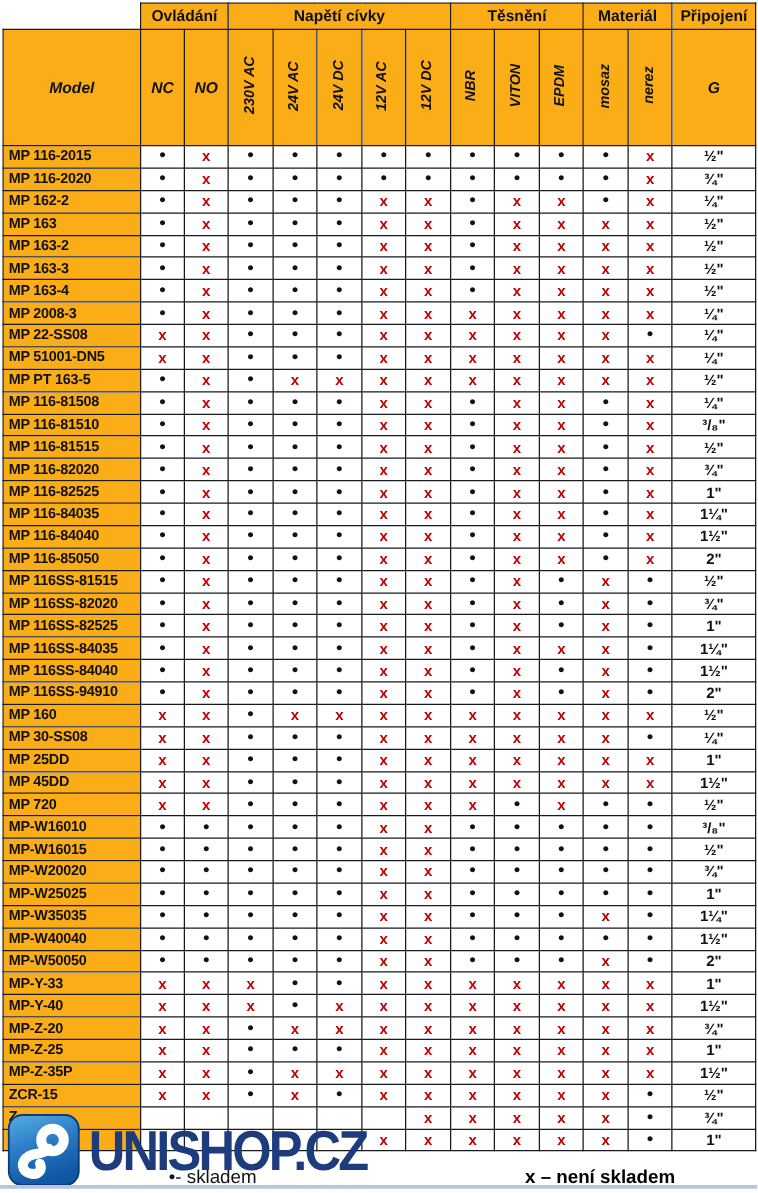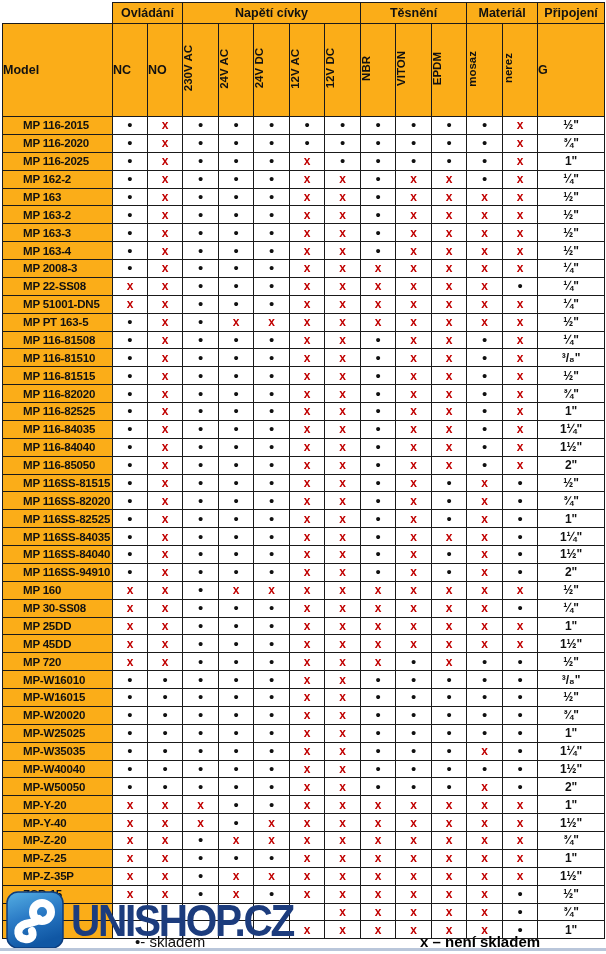--- a/index.html
+++ b/index.html
@@ -9,29 +9,29 @@
   }
   .page{position:absolute;inset:0;}
   table.stock{
     position:absolute;left:2px;top:2px;width:602px;
     border-collapse:collapse;table-layout:fixed;
   }
   th,td{border:1.5px solid #1a1a1a;padding:0;overflow:hidden;}
   th.blank{border:none;background:#fff;}
   thead th{background:#FBAD18;font-weight:bold;color:#111;}
   tr.groups th{height:20px;font-size:12.5px;line-height:1;}
-  tr.cols th{height:92px;font-size:12.5px;vertical-align:middle;text-align:left;}
+  tr.cols th{height:92px;font-size:12.5px;vertical-align:middle;text-align:center;font-style:italic;}
   tr.cols th .vert{
     writing-mode:vertical-rl;transform:rotate(180deg);
     font-size:11.5px;font-weight:bold;letter-spacing:0px;display:inline-block;line-height:1;
   }
   tbody tr{height:17.89px;}
   td.model{
     background:#FBAD18;font-weight:bold;font-size:11.5px;
-    padding-left:20px;letter-spacing:-0.2px;white-space:nowrap;vertical-align:middle;
+    padding-left:4px;letter-spacing:-0.2px;white-space:nowrap;vertical-align:middle;
   }
   td.mark{text-align:center;vertical-align:middle;background:#fff;}
   td.mark.dot{font-size:15px;line-height:0;color:#111;}
   td.mark.nx{font-size:12px;font-weight:bold;color:#C00000;line-height:0;}
   td.gval{
     text-align:center;vertical-align:middle;background:#fff;
     font-weight:bold;font-size:12px;white-space:nowrap;
   }
   .legend{position:absolute;top:933px;left:0;width:606px;height:18px;font-size:15px;}
   .legend .in{position:absolute;left:135px;top:0;color:#111;}
@@ -124,597 +124,581 @@
           <td class="mark dot">•</td>
           <td class="mark dot">•</td>
           <td class="mark dot">•</td>
           <td class="mark dot">•</td>
           <td class="mark dot">•</td>
           <td class="mark dot">•</td>
           <td class="mark nx">x</td>
           <td class="gval">¾"</td>
         </tr>
         <tr>
-          <td class="model">MP 116-2025</td>
-          <td class="mark dot">•</td>
-          <td class="mark nx">x</td>
-          <td class="mark dot">•</td>
-          <td class="mark dot">•</td>
-          <td class="mark dot">•</td>
-          <td class="mark nx">x</td>
-          <td class="mark dot">•</td>
-          <td class="mark dot">•</td>
-          <td class="mark dot">•</td>
-          <td class="mark dot">•</td>
+          <td class="model">MP 162-2</td>
+          <td class="mark dot">•</td>
+          <td class="mark nx">x</td>
+          <td class="mark dot">•</td>
+          <td class="mark dot">•</td>
+          <td class="mark dot">•</td>
+          <td class="mark nx">x</td>
+          <td class="mark nx">x</td>
+          <td class="mark dot">•</td>
+          <td class="mark nx">x</td>
+          <td class="mark nx">x</td>
+          <td class="mark dot">•</td>
+          <td class="mark nx">x</td>
+          <td class="gval">¼"</td>
+        </tr>
+        <tr>
+          <td class="model">MP 163</td>
+          <td class="mark dot">•</td>
+          <td class="mark nx">x</td>
+          <td class="mark dot">•</td>
+          <td class="mark dot">•</td>
+          <td class="mark dot">•</td>
+          <td class="mark nx">x</td>
+          <td class="mark nx">x</td>
+          <td class="mark dot">•</td>
+          <td class="mark nx">x</td>
+          <td class="mark nx">x</td>
+          <td class="mark nx">x</td>
+          <td class="mark nx">x</td>
+          <td class="gval">½"</td>
+        </tr>
+        <tr>
+          <td class="model">MP 163-2</td>
+          <td class="mark dot">•</td>
+          <td class="mark nx">x</td>
+          <td class="mark dot">•</td>
+          <td class="mark dot">•</td>
+          <td class="mark dot">•</td>
+          <td class="mark nx">x</td>
+          <td class="mark nx">x</td>
+          <td class="mark dot">•</td>
+          <td class="mark nx">x</td>
+          <td class="mark nx">x</td>
+          <td class="mark nx">x</td>
+          <td class="mark nx">x</td>
+          <td class="gval">½"</td>
+        </tr>
+        <tr>
+          <td class="model">MP 163-3</td>
+          <td class="mark dot">•</td>
+          <td class="mark nx">x</td>
+          <td class="mark dot">•</td>
+          <td class="mark dot">•</td>
+          <td class="mark dot">•</td>
+          <td class="mark nx">x</td>
+          <td class="mark nx">x</td>
+          <td class="mark dot">•</td>
+          <td class="mark nx">x</td>
+          <td class="mark nx">x</td>
+          <td class="mark nx">x</td>
+          <td class="mark nx">x</td>
+          <td class="gval">½"</td>
+        </tr>
+        <tr>
+          <td class="model">MP 163-4</td>
+          <td class="mark dot">•</td>
+          <td class="mark nx">x</td>
+          <td class="mark dot">•</td>
+          <td class="mark dot">•</td>
+          <td class="mark dot">•</td>
+          <td class="mark nx">x</td>
+          <td class="mark nx">x</td>
+          <td class="mark dot">•</td>
+          <td class="mark nx">x</td>
+          <td class="mark nx">x</td>
+          <td class="mark nx">x</td>
+          <td class="mark nx">x</td>
+          <td class="gval">½"</td>
+        </tr>
+        <tr>
+          <td class="model">MP 2008-3</td>
+          <td class="mark dot">•</td>
+          <td class="mark nx">x</td>
+          <td class="mark dot">•</td>
+          <td class="mark dot">•</td>
+          <td class="mark dot">•</td>
+          <td class="mark nx">x</td>
+          <td class="mark nx">x</td>
+          <td class="mark nx">x</td>
+          <td class="mark nx">x</td>
+          <td class="mark nx">x</td>
+          <td class="mark nx">x</td>
+          <td class="mark nx">x</td>
+          <td class="gval">¼"</td>
+        </tr>
+        <tr>
+          <td class="model">MP 22-SS08</td>
+          <td class="mark nx">x</td>
+          <td class="mark nx">x</td>
+          <td class="mark dot">•</td>
+          <td class="mark dot">•</td>
+          <td class="mark dot">•</td>
+          <td class="mark nx">x</td>
+          <td class="mark nx">x</td>
+          <td class="mark nx">x</td>
+          <td class="mark nx">x</td>
+          <td class="mark nx">x</td>
+          <td class="mark nx">x</td>
+          <td class="mark dot">•</td>
+          <td class="gval">¼"</td>
+        </tr>
+        <tr>
+          <td class="model">MP 51001-DN5</td>
+          <td class="mark nx">x</td>
+          <td class="mark nx">x</td>
+          <td class="mark dot">•</td>
+          <td class="mark dot">•</td>
+          <td class="mark dot">•</td>
+          <td class="mark nx">x</td>
+          <td class="mark nx">x</td>
+          <td class="mark nx">x</td>
+          <td class="mark nx">x</td>
+          <td class="mark nx">x</td>
+          <td class="mark nx">x</td>
+          <td class="mark nx">x</td>
+          <td class="gval">¼"</td>
+        </tr>
+        <tr>
+          <td class="model">MP PT 163-5</td>
+          <td class="mark dot">•</td>
+          <td class="mark nx">x</td>
+          <td class="mark dot">•</td>
+          <td class="mark nx">x</td>
+          <td class="mark nx">x</td>
+          <td class="mark nx">x</td>
+          <td class="mark nx">x</td>
+          <td class="mark nx">x</td>
+          <td class="mark nx">x</td>
+          <td class="mark nx">x</td>
+          <td class="mark nx">x</td>
+          <td class="mark nx">x</td>
+          <td class="gval">½"</td>
+        </tr>
+        <tr>
+          <td class="model">MP 116-81508</td>
+          <td class="mark dot">•</td>
+          <td class="mark nx">x</td>
+          <td class="mark dot">•</td>
+          <td class="mark dot">•</td>
+          <td class="mark dot">•</td>
+          <td class="mark nx">x</td>
+          <td class="mark nx">x</td>
+          <td class="mark dot">•</td>
+          <td class="mark nx">x</td>
+          <td class="mark nx">x</td>
+          <td class="mark dot">•</td>
+          <td class="mark nx">x</td>
+          <td class="gval">¼"</td>
+        </tr>
+        <tr>
+          <td class="model">MP 116-81510</td>
+          <td class="mark dot">•</td>
+          <td class="mark nx">x</td>
+          <td class="mark dot">•</td>
+          <td class="mark dot">•</td>
+          <td class="mark dot">•</td>
+          <td class="mark nx">x</td>
+          <td class="mark nx">x</td>
+          <td class="mark dot">•</td>
+          <td class="mark nx">x</td>
+          <td class="mark nx">x</td>
+          <td class="mark dot">•</td>
+          <td class="mark nx">x</td>
+          <td class="gval">³/₈"</td>
+        </tr>
+        <tr>
+          <td class="model">MP 116-81515</td>
+          <td class="mark dot">•</td>
+          <td class="mark nx">x</td>
+          <td class="mark dot">•</td>
+          <td class="mark dot">•</td>
+          <td class="mark dot">•</td>
+          <td class="mark nx">x</td>
+          <td class="mark nx">x</td>
+          <td class="mark dot">•</td>
+          <td class="mark nx">x</td>
+          <td class="mark nx">x</td>
+          <td class="mark dot">•</td>
+          <td class="mark nx">x</td>
+          <td class="gval">½"</td>
+        </tr>
+        <tr>
+          <td class="model">MP 116-82020</td>
+          <td class="mark dot">•</td>
+          <td class="mark nx">x</td>
+          <td class="mark dot">•</td>
+          <td class="mark dot">•</td>
+          <td class="mark dot">•</td>
+          <td class="mark nx">x</td>
+          <td class="mark nx">x</td>
+          <td class="mark dot">•</td>
+          <td class="mark nx">x</td>
+          <td class="mark nx">x</td>
+          <td class="mark dot">•</td>
+          <td class="mark nx">x</td>
+          <td class="gval">¾"</td>
+        </tr>
+        <tr>
+          <td class="model">MP 116-82525</td>
+          <td class="mark dot">•</td>
+          <td class="mark nx">x</td>
+          <td class="mark dot">•</td>
+          <td class="mark dot">•</td>
+          <td class="mark dot">•</td>
+          <td class="mark nx">x</td>
+          <td class="mark nx">x</td>
+          <td class="mark dot">•</td>
+          <td class="mark nx">x</td>
+          <td class="mark nx">x</td>
           <td class="mark dot">•</td>
           <td class="mark nx">x</td>
           <td class="gval">1"</td>
         </tr>
         <tr>
-          <td class="model">MP 162-2</td>
-          <td class="mark dot">•</td>
-          <td class="mark nx">x</td>
-          <td class="mark dot">•</td>
-          <td class="mark dot">•</td>
-          <td class="mark dot">•</td>
-          <td class="mark nx">x</td>
-          <td class="mark nx">x</td>
-          <td class="mark dot">•</td>
-          <td class="mark nx">x</td>
-          <td class="mark nx">x</td>
-          <td class="mark dot">•</td>
-          <td class="mark nx">x</td>
+          <td class="model">MP 116-84035</td>
+          <td class="mark dot">•</td>
+          <td class="mark nx">x</td>
+          <td class="mark dot">•</td>
+          <td class="mark dot">•</td>
+          <td class="mark dot">•</td>
+          <td class="mark nx">x</td>
+          <td class="mark nx">x</td>
+          <td class="mark dot">•</td>
+          <td class="mark nx">x</td>
+          <td class="mark nx">x</td>
+          <td class="mark dot">•</td>
+          <td class="mark nx">x</td>
+          <td class="gval">1¼"</td>
+        </tr>
+        <tr>
+          <td class="model">MP 116-84040</td>
+          <td class="mark dot">•</td>
+          <td class="mark nx">x</td>
+          <td class="mark dot">•</td>
+          <td class="mark dot">•</td>
+          <td class="mark dot">•</td>
+          <td class="mark nx">x</td>
+          <td class="mark nx">x</td>
+          <td class="mark dot">•</td>
+          <td class="mark nx">x</td>
+          <td class="mark nx">x</td>
+          <td class="mark dot">•</td>
+          <td class="mark nx">x</td>
+          <td class="gval">1½"</td>
+        </tr>
+        <tr>
+          <td class="model">MP 116-85050</td>
+          <td class="mark dot">•</td>
+          <td class="mark nx">x</td>
+          <td class="mark dot">•</td>
+          <td class="mark dot">•</td>
+          <td class="mark dot">•</td>
+          <td class="mark nx">x</td>
+          <td class="mark nx">x</td>
+          <td class="mark dot">•</td>
+          <td class="mark nx">x</td>
+          <td class="mark nx">x</td>
+          <td class="mark dot">•</td>
+          <td class="mark nx">x</td>
+          <td class="gval">2"</td>
+        </tr>
+        <tr>
+          <td class="model">MP 116SS-81515</td>
+          <td class="mark dot">•</td>
+          <td class="mark nx">x</td>
+          <td class="mark dot">•</td>
+          <td class="mark dot">•</td>
+          <td class="mark dot">•</td>
+          <td class="mark nx">x</td>
+          <td class="mark nx">x</td>
+          <td class="mark dot">•</td>
+          <td class="mark nx">x</td>
+          <td class="mark dot">•</td>
+          <td class="mark nx">x</td>
+          <td class="mark dot">•</td>
+          <td class="gval">½"</td>
+        </tr>
+        <tr>
+          <td class="model">MP 116SS-82020</td>
+          <td class="mark dot">•</td>
+          <td class="mark nx">x</td>
+          <td class="mark dot">•</td>
+          <td class="mark dot">•</td>
+          <td class="mark dot">•</td>
+          <td class="mark nx">x</td>
+          <td class="mark nx">x</td>
+          <td class="mark dot">•</td>
+          <td class="mark nx">x</td>
+          <td class="mark dot">•</td>
+          <td class="mark nx">x</td>
+          <td class="mark dot">•</td>
+          <td class="gval">¾"</td>
+        </tr>
+        <tr>
+          <td class="model">MP 116SS-82525</td>
+          <td class="mark dot">•</td>
+          <td class="mark nx">x</td>
+          <td class="mark dot">•</td>
+          <td class="mark dot">•</td>
+          <td class="mark dot">•</td>
+          <td class="mark nx">x</td>
+          <td class="mark nx">x</td>
+          <td class="mark dot">•</td>
+          <td class="mark nx">x</td>
+          <td class="mark dot">•</td>
+          <td class="mark nx">x</td>
+          <td class="mark dot">•</td>
+          <td class="gval">1"</td>
+        </tr>
+        <tr>
+          <td class="model">MP 116SS-84035</td>
+          <td class="mark dot">•</td>
+          <td class="mark nx">x</td>
+          <td class="mark dot">•</td>
+          <td class="mark dot">•</td>
+          <td class="mark dot">•</td>
+          <td class="mark nx">x</td>
+          <td class="mark nx">x</td>
+          <td class="mark dot">•</td>
+          <td class="mark nx">x</td>
+          <td class="mark nx">x</td>
+          <td class="mark nx">x</td>
+          <td class="mark dot">•</td>
+          <td class="gval">1¼"</td>
+        </tr>
+        <tr>
+          <td class="model">MP 116SS-84040</td>
+          <td class="mark dot">•</td>
+          <td class="mark nx">x</td>
+          <td class="mark dot">•</td>
+          <td class="mark dot">•</td>
+          <td class="mark dot">•</td>
+          <td class="mark nx">x</td>
+          <td class="mark nx">x</td>
+          <td class="mark dot">•</td>
+          <td class="mark nx">x</td>
+          <td class="mark dot">•</td>
+          <td class="mark nx">x</td>
+          <td class="mark dot">•</td>
+          <td class="gval">1½"</td>
+        </tr>
+        <tr>
+          <td class="model">MP 116SS-94910</td>
+          <td class="mark dot">•</td>
+          <td class="mark nx">x</td>
+          <td class="mark dot">•</td>
+          <td class="mark dot">•</td>
+          <td class="mark dot">•</td>
+          <td class="mark nx">x</td>
+          <td class="mark nx">x</td>
+          <td class="mark dot">•</td>
+          <td class="mark nx">x</td>
+          <td class="mark dot">•</td>
+          <td class="mark nx">x</td>
+          <td class="mark dot">•</td>
+          <td class="gval">2"</td>
+        </tr>
+        <tr>
+          <td class="model">MP 160</td>
+          <td class="mark nx">x</td>
+          <td class="mark nx">x</td>
+          <td class="mark dot">•</td>
+          <td class="mark nx">x</td>
+          <td class="mark nx">x</td>
+          <td class="mark nx">x</td>
+          <td class="mark nx">x</td>
+          <td class="mark nx">x</td>
+          <td class="mark nx">x</td>
+          <td class="mark nx">x</td>
+          <td class="mark nx">x</td>
+          <td class="mark nx">x</td>
+          <td class="gval">½"</td>
+        </tr>
+        <tr>
+          <td class="model">MP 30-SS08</td>
+          <td class="mark nx">x</td>
+          <td class="mark nx">x</td>
+          <td class="mark dot">•</td>
+          <td class="mark dot">•</td>
+          <td class="mark dot">•</td>
+          <td class="mark nx">x</td>
+          <td class="mark nx">x</td>
+          <td class="mark nx">x</td>
+          <td class="mark nx">x</td>
+          <td class="mark nx">x</td>
+          <td class="mark nx">x</td>
+          <td class="mark dot">•</td>
           <td class="gval">¼"</td>
         </tr>
         <tr>
-          <td class="model">MP 163</td>
-          <td class="mark dot">•</td>
-          <td class="mark nx">x</td>
-          <td class="mark dot">•</td>
-          <td class="mark dot">•</td>
-          <td class="mark dot">•</td>
-          <td class="mark nx">x</td>
-          <td class="mark nx">x</td>
-          <td class="mark dot">•</td>
-          <td class="mark nx">x</td>
-          <td class="mark nx">x</td>
-          <td class="mark nx">x</td>
-          <td class="mark nx">x</td>
-          <td class="gval">½"</td>
-        </tr>
-        <tr>
-          <td class="model">MP 163-2</td>
-          <td class="mark dot">•</td>
-          <td class="mark nx">x</td>
-          <td class="mark dot">•</td>
-          <td class="mark dot">•</td>
-          <td class="mark dot">•</td>
-          <td class="mark nx">x</td>
-          <td class="mark nx">x</td>
-          <td class="mark dot">•</td>
-          <td class="mark nx">x</td>
-          <td class="mark nx">x</td>
-          <td class="mark nx">x</td>
-          <td class="mark nx">x</td>
-          <td class="gval">½"</td>
-        </tr>
-        <tr>
-          <td class="model">MP 163-3</td>
-          <td class="mark dot">•</td>
-          <td class="mark nx">x</td>
-          <td class="mark dot">•</td>
-          <td class="mark dot">•</td>
-          <td class="mark dot">•</td>
-          <td class="mark nx">x</td>
-          <td class="mark nx">x</td>
-          <td class="mark dot">•</td>
-          <td class="mark nx">x</td>
-          <td class="mark nx">x</td>
-          <td class="mark nx">x</td>
-          <td class="mark nx">x</td>
-          <td class="gval">½"</td>
-        </tr>
-        <tr>
-          <td class="model">MP 163-4</td>
-          <td class="mark dot">•</td>
-          <td class="mark nx">x</td>
-          <td class="mark dot">•</td>
-          <td class="mark dot">•</td>
-          <td class="mark dot">•</td>
-          <td class="mark nx">x</td>
-          <td class="mark nx">x</td>
-          <td class="mark dot">•</td>
-          <td class="mark nx">x</td>
-          <td class="mark nx">x</td>
-          <td class="mark nx">x</td>
-          <td class="mark nx">x</td>
-          <td class="gval">½"</td>
-        </tr>
-        <tr>
-          <td class="model">MP 2008-3</td>
-          <td class="mark dot">•</td>
-          <td class="mark nx">x</td>
-          <td class="mark dot">•</td>
-          <td class="mark dot">•</td>
-          <td class="mark dot">•</td>
-          <td class="mark nx">x</td>
-          <td class="mark nx">x</td>
-          <td class="mark nx">x</td>
-          <td class="mark nx">x</td>
-          <td class="mark nx">x</td>
-          <td class="mark nx">x</td>
-          <td class="mark nx">x</td>
-          <td class="gval">¼"</td>
-        </tr>
-        <tr>
-          <td class="model">MP 22-SS08</td>
-          <td class="mark nx">x</td>
-          <td class="mark nx">x</td>
-          <td class="mark dot">•</td>
-          <td class="mark dot">•</td>
-          <td class="mark dot">•</td>
-          <td class="mark nx">x</td>
-          <td class="mark nx">x</td>
-          <td class="mark nx">x</td>
-          <td class="mark nx">x</td>
-          <td class="mark nx">x</td>
-          <td class="mark nx">x</td>
-          <td class="mark dot">•</td>
-          <td class="gval">¼"</td>
-        </tr>
-        <tr>
-          <td class="model">MP 51001-DN5</td>
-          <td class="mark nx">x</td>
-          <td class="mark nx">x</td>
-          <td class="mark dot">•</td>
-          <td class="mark dot">•</td>
-          <td class="mark dot">•</td>
-          <td class="mark nx">x</td>
-          <td class="mark nx">x</td>
-          <td class="mark nx">x</td>
-          <td class="mark nx">x</td>
-          <td class="mark nx">x</td>
-          <td class="mark nx">x</td>
-          <td class="mark nx">x</td>
-          <td class="gval">¼"</td>
-        </tr>
-        <tr>
-          <td class="model">MP PT 163-5</td>
-          <td class="mark dot">•</td>
-          <td class="mark nx">x</td>
-          <td class="mark dot">•</td>
-          <td class="mark nx">x</td>
-          <td class="mark nx">x</td>
-          <td class="mark nx">x</td>
-          <td class="mark nx">x</td>
-          <td class="mark nx">x</td>
-          <td class="mark nx">x</td>
-          <td class="mark nx">x</td>
-          <td class="mark nx">x</td>
-          <td class="mark nx">x</td>
-          <td class="gval">½"</td>
-        </tr>
-        <tr>
-          <td class="model">MP 116-81508</td>
-          <td class="mark dot">•</td>
-          <td class="mark nx">x</td>
-          <td class="mark dot">•</td>
-          <td class="mark dot">•</td>
-          <td class="mark dot">•</td>
-          <td class="mark nx">x</td>
-          <td class="mark nx">x</td>
-          <td class="mark dot">•</td>
-          <td class="mark nx">x</td>
-          <td class="mark nx">x</td>
-          <td class="mark dot">•</td>
-          <td class="mark nx">x</td>
-          <td class="gval">¼"</td>
-        </tr>
-        <tr>
-          <td class="model">MP 116-81510</td>
-          <td class="mark dot">•</td>
-          <td class="mark nx">x</td>
-          <td class="mark dot">•</td>
-          <td class="mark dot">•</td>
-          <td class="mark dot">•</td>
-          <td class="mark nx">x</td>
-          <td class="mark nx">x</td>
-          <td class="mark dot">•</td>
-          <td class="mark nx">x</td>
-          <td class="mark nx">x</td>
-          <td class="mark dot">•</td>
-          <td class="mark nx">x</td>
+          <td class="model">MP 25DD</td>
+          <td class="mark nx">x</td>
+          <td class="mark nx">x</td>
+          <td class="mark dot">•</td>
+          <td class="mark dot">•</td>
+          <td class="mark dot">•</td>
+          <td class="mark nx">x</td>
+          <td class="mark nx">x</td>
+          <td class="mark nx">x</td>
+          <td class="mark nx">x</td>
+          <td class="mark nx">x</td>
+          <td class="mark nx">x</td>
+          <td class="mark nx">x</td>
+          <td class="gval">1"</td>
+        </tr>
+        <tr>
+          <td class="model">MP 45DD</td>
+          <td class="mark nx">x</td>
+          <td class="mark nx">x</td>
+          <td class="mark dot">•</td>
+          <td class="mark dot">•</td>
+          <td class="mark dot">•</td>
+          <td class="mark nx">x</td>
+          <td class="mark nx">x</td>
+          <td class="mark nx">x</td>
+          <td class="mark nx">x</td>
+          <td class="mark nx">x</td>
+          <td class="mark nx">x</td>
+          <td class="mark nx">x</td>
+          <td class="gval">1½"</td>
+        </tr>
+        <tr>
+          <td class="model">MP 720</td>
+          <td class="mark nx">x</td>
+          <td class="mark nx">x</td>
+          <td class="mark dot">•</td>
+          <td class="mark dot">•</td>
+          <td class="mark dot">•</td>
+          <td class="mark nx">x</td>
+          <td class="mark nx">x</td>
+          <td class="mark nx">x</td>
+          <td class="mark dot">•</td>
+          <td class="mark nx">x</td>
+          <td class="mark dot">•</td>
+          <td class="mark dot">•</td>
+          <td class="gval">½"</td>
+        </tr>
+        <tr>
+          <td class="model">MP-W16010</td>
+          <td class="mark dot">•</td>
+          <td class="mark dot">•</td>
+          <td class="mark dot">•</td>
+          <td class="mark dot">•</td>
+          <td class="mark dot">•</td>
+          <td class="mark nx">x</td>
+          <td class="mark nx">x</td>
+          <td class="mark dot">•</td>
+          <td class="mark dot">•</td>
+          <td class="mark dot">•</td>
+          <td class="mark dot">•</td>
+          <td class="mark dot">•</td>
           <td class="gval">³/₈"</td>
         </tr>
         <tr>
-          <td class="model">MP 116-81515</td>
-          <td class="mark dot">•</td>
-          <td class="mark nx">x</td>
-          <td class="mark dot">•</td>
-          <td class="mark dot">•</td>
-          <td class="mark dot">•</td>
-          <td class="mark nx">x</td>
-          <td class="mark nx">x</td>
-          <td class="mark dot">•</td>
-          <td class="mark nx">x</td>
-          <td class="mark nx">x</td>
-          <td class="mark dot">•</td>
-          <td class="mark nx">x</td>
-          <td class="gval">½"</td>
-        </tr>
-        <tr>
-          <td class="model">MP 116-82020</td>
-          <td class="mark dot">•</td>
-          <td class="mark nx">x</td>
-          <td class="mark dot">•</td>
-          <td class="mark dot">•</td>
-          <td class="mark dot">•</td>
-          <td class="mark nx">x</td>
-          <td class="mark nx">x</td>
-          <td class="mark dot">•</td>
-          <td class="mark nx">x</td>
-          <td class="mark nx">x</td>
-          <td class="mark dot">•</td>
-          <td class="mark nx">x</td>
+          <td class="model">MP-W16015</td>
+          <td class="mark dot">•</td>
+          <td class="mark dot">•</td>
+          <td class="mark dot">•</td>
+          <td class="mark dot">•</td>
+          <td class="mark dot">•</td>
+          <td class="mark nx">x</td>
+          <td class="mark nx">x</td>
+          <td class="mark dot">•</td>
+          <td class="mark dot">•</td>
+          <td class="mark dot">•</td>
+          <td class="mark dot">•</td>
+          <td class="mark dot">•</td>
+          <td class="gval">½"</td>
+        </tr>
+        <tr>
+          <td class="model">MP-W20020</td>
+          <td class="mark dot">•</td>
+          <td class="mark dot">•</td>
+          <td class="mark dot">•</td>
+          <td class="mark dot">•</td>
+          <td class="mark dot">•</td>
+          <td class="mark nx">x</td>
+          <td class="mark nx">x</td>
+          <td class="mark dot">•</td>
+          <td class="mark dot">•</td>
+          <td class="mark dot">•</td>
+          <td class="mark dot">•</td>
+          <td class="mark dot">•</td>
           <td class="gval">¾"</td>
         </tr>
         <tr>
-          <td class="model">MP 116-82525</td>
-          <td class="mark dot">•</td>
-          <td class="mark nx">x</td>
-          <td class="mark dot">•</td>
-          <td class="mark dot">•</td>
-          <td class="mark dot">•</td>
-          <td class="mark nx">x</td>
-          <td class="mark nx">x</td>
-          <td class="mark dot">•</td>
-          <td class="mark nx">x</td>
-          <td class="mark nx">x</td>
-          <td class="mark dot">•</td>
-          <td class="mark nx">x</td>
+          <td class="model">MP-W25025</td>
+          <td class="mark dot">•</td>
+          <td class="mark dot">•</td>
+          <td class="mark dot">•</td>
+          <td class="mark dot">•</td>
+          <td class="mark dot">•</td>
+          <td class="mark nx">x</td>
+          <td class="mark nx">x</td>
+          <td class="mark dot">•</td>
+          <td class="mark dot">•</td>
+          <td class="mark dot">•</td>
+          <td class="mark dot">•</td>
+          <td class="mark dot">•</td>
           <td class="gval">1"</td>
         </tr>
         <tr>
-          <td class="model">MP 116-84035</td>
-          <td class="mark dot">•</td>
-          <td class="mark nx">x</td>
-          <td class="mark dot">•</td>
-          <td class="mark dot">•</td>
-          <td class="mark dot">•</td>
-          <td class="mark nx">x</td>
-          <td class="mark nx">x</td>
-          <td class="mark dot">•</td>
-          <td class="mark nx">x</td>
-          <td class="mark nx">x</td>
-          <td class="mark dot">•</td>
-          <td class="mark nx">x</td>
+          <td class="model">MP-W35035</td>
+          <td class="mark dot">•</td>
+          <td class="mark dot">•</td>
+          <td class="mark dot">•</td>
+          <td class="mark dot">•</td>
+          <td class="mark dot">•</td>
+          <td class="mark nx">x</td>
+          <td class="mark nx">x</td>
+          <td class="mark dot">•</td>
+          <td class="mark dot">•</td>
+          <td class="mark dot">•</td>
+          <td class="mark nx">x</td>
+          <td class="mark dot">•</td>
           <td class="gval">1¼"</td>
         </tr>
         <tr>
-          <td class="model">MP 116-84040</td>
-          <td class="mark dot">•</td>
-          <td class="mark nx">x</td>
-          <td class="mark dot">•</td>
-          <td class="mark dot">•</td>
-          <td class="mark dot">•</td>
-          <td class="mark nx">x</td>
-          <td class="mark nx">x</td>
-          <td class="mark dot">•</td>
-          <td class="mark nx">x</td>
-          <td class="mark nx">x</td>
-          <td class="mark dot">•</td>
-          <td class="mark nx">x</td>
+          <td class="model">MP-W40040</td>
+          <td class="mark dot">•</td>
+          <td class="mark dot">•</td>
+          <td class="mark dot">•</td>
+          <td class="mark dot">•</td>
+          <td class="mark dot">•</td>
+          <td class="mark nx">x</td>
+          <td class="mark nx">x</td>
+          <td class="mark dot">•</td>
+          <td class="mark dot">•</td>
+          <td class="mark dot">•</td>
+          <td class="mark dot">•</td>
+          <td class="mark dot">•</td>
           <td class="gval">1½"</td>
         </tr>
         <tr>
-          <td class="model">MP 116-85050</td>
-          <td class="mark dot">•</td>
-          <td class="mark nx">x</td>
-          <td class="mark dot">•</td>
-          <td class="mark dot">•</td>
-          <td class="mark dot">•</td>
-          <td class="mark nx">x</td>
-          <td class="mark nx">x</td>
-          <td class="mark dot">•</td>
-          <td class="mark nx">x</td>
-          <td class="mark nx">x</td>
-          <td class="mark dot">•</td>
-          <td class="mark nx">x</td>
+          <td class="model">MP-W50050</td>
+          <td class="mark dot">•</td>
+          <td class="mark dot">•</td>
+          <td class="mark dot">•</td>
+          <td class="mark dot">•</td>
+          <td class="mark dot">•</td>
+          <td class="mark nx">x</td>
+          <td class="mark nx">x</td>
+          <td class="mark dot">•</td>
+          <td class="mark dot">•</td>
+          <td class="mark dot">•</td>
+          <td class="mark nx">x</td>
+          <td class="mark dot">•</td>
           <td class="gval">2"</td>
         </tr>
         <tr>
-          <td class="model">MP 116SS-81515</td>
-          <td class="mark dot">•</td>
-          <td class="mark nx">x</td>
-          <td class="mark dot">•</td>
-          <td class="mark dot">•</td>
-          <td class="mark dot">•</td>
-          <td class="mark nx">x</td>
-          <td class="mark nx">x</td>
-          <td class="mark dot">•</td>
-          <td class="mark nx">x</td>
-          <td class="mark dot">•</td>
-          <td class="mark nx">x</td>
-          <td class="mark dot">•</td>
-          <td class="gval">½"</td>
-        </tr>
-        <tr>
-          <td class="model">MP 116SS-82020</td>
-          <td class="mark dot">•</td>
-          <td class="mark nx">x</td>
-          <td class="mark dot">•</td>
-          <td class="mark dot">•</td>
-          <td class="mark dot">•</td>
-          <td class="mark nx">x</td>
-          <td class="mark nx">x</td>
-          <td class="mark dot">•</td>
-          <td class="mark nx">x</td>
-          <td class="mark dot">•</td>
-          <td class="mark nx">x</td>
-          <td class="mark dot">•</td>
-          <td class="gval">¾"</td>
-        </tr>
-        <tr>
-          <td class="model">MP 116SS-82525</td>
-          <td class="mark dot">•</td>
-          <td class="mark nx">x</td>
-          <td class="mark dot">•</td>
-          <td class="mark dot">•</td>
-          <td class="mark dot">•</td>
-          <td class="mark nx">x</td>
-          <td class="mark nx">x</td>
-          <td class="mark dot">•</td>
-          <td class="mark nx">x</td>
-          <td class="mark dot">•</td>
-          <td class="mark nx">x</td>
-          <td class="mark dot">•</td>
-          <td class="gval">1"</td>
-        </tr>
-        <tr>
-          <td class="model">MP 116SS-84035</td>
-          <td class="mark dot">•</td>
-          <td class="mark nx">x</td>
-          <td class="mark dot">•</td>
-          <td class="mark dot">•</td>
-          <td class="mark dot">•</td>
-          <td class="mark nx">x</td>
-          <td class="mark nx">x</td>
-          <td class="mark dot">•</td>
-          <td class="mark nx">x</td>
-          <td class="mark nx">x</td>
-          <td class="mark nx">x</td>
-          <td class="mark dot">•</td>
-          <td class="gval">1¼"</td>
-        </tr>
-        <tr>
-          <td class="model">MP 116SS-84040</td>
-          <td class="mark dot">•</td>
-          <td class="mark nx">x</td>
-          <td class="mark dot">•</td>
-          <td class="mark dot">•</td>
-          <td class="mark dot">•</td>
-          <td class="mark nx">x</td>
-          <td class="mark nx">x</td>
-          <td class="mark dot">•</td>
-          <td class="mark nx">x</td>
-          <td class="mark dot">•</td>
-          <td class="mark nx">x</td>
-          <td class="mark dot">•</td>
-          <td class="gval">1½"</td>
-        </tr>
-        <tr>
-          <td class="model">MP 116SS-94910</td>
-          <td class="mark dot">•</td>
-          <td class="mark nx">x</td>
-          <td class="mark dot">•</td>
-          <td class="mark dot">•</td>
-          <td class="mark dot">•</td>
-          <td class="mark nx">x</td>
-          <td class="mark nx">x</td>
-          <td class="mark dot">•</td>
-          <td class="mark nx">x</td>
-          <td class="mark dot">•</td>
-          <td class="mark nx">x</td>
-          <td class="mark dot">•</td>
-          <td class="gval">2"</td>
-        </tr>
-        <tr>
-          <td class="model">MP 160</td>
-          <td class="mark nx">x</td>
-          <td class="mark nx">x</td>
-          <td class="mark dot">•</td>
-          <td class="mark nx">x</td>
-          <td class="mark nx">x</td>
-          <td class="mark nx">x</td>
-          <td class="mark nx">x</td>
-          <td class="mark nx">x</td>
-          <td class="mark nx">x</td>
-          <td class="mark nx">x</td>
-          <td class="mark nx">x</td>
-          <td class="mark nx">x</td>
-          <td class="gval">½"</td>
-        </tr>
-        <tr>
-          <td class="model">MP 30-SS08</td>
-          <td class="mark nx">x</td>
-          <td class="mark nx">x</td>
-          <td class="mark dot">•</td>
-          <td class="mark dot">•</td>
-          <td class="mark dot">•</td>
-          <td class="mark nx">x</td>
-          <td class="mark nx">x</td>
-          <td class="mark nx">x</td>
-          <td class="mark nx">x</td>
-          <td class="mark nx">x</td>
-          <td class="mark nx">x</td>
-          <td class="mark dot">•</td>
-          <td class="gval">¼"</td>
-        </tr>
-        <tr>
-          <td class="model">MP 25DD</td>
-          <td class="mark nx">x</td>
-          <td class="mark nx">x</td>
-          <td class="mark dot">•</td>
-          <td class="mark dot">•</td>
-          <td class="mark dot">•</td>
-          <td class="mark nx">x</td>
-          <td class="mark nx">x</td>
-          <td class="mark nx">x</td>
-          <td class="mark nx">x</td>
-          <td class="mark nx">x</td>
-          <td class="mark nx">x</td>
-          <td class="mark nx">x</td>
-          <td class="gval">1"</td>
-        </tr>
-        <tr>
-          <td class="model">MP 45DD</td>
-          <td class="mark nx">x</td>
-          <td class="mark nx">x</td>
-          <td class="mark dot">•</td>
-          <td class="mark dot">•</td>
-          <td class="mark dot">•</td>
-          <td class="mark nx">x</td>
-          <td class="mark nx">x</td>
-          <td class="mark nx">x</td>
-          <td class="mark nx">x</td>
-          <td class="mark nx">x</td>
-          <td class="mark nx">x</td>
-          <td class="mark nx">x</td>
-          <td class="gval">1½"</td>
-        </tr>
-        <tr>
-          <td class="model">MP 720</td>
-          <td class="mark nx">x</td>
-          <td class="mark nx">x</td>
-          <td class="mark dot">•</td>
-          <td class="mark dot">•</td>
-          <td class="mark dot">•</td>
-          <td class="mark nx">x</td>
-          <td class="mark nx">x</td>
-          <td class="mark nx">x</td>
-          <td class="mark dot">•</td>
-          <td class="mark nx">x</td>
-          <td class="mark dot">•</td>
-          <td class="mark dot">•</td>
-          <td class="gval">½"</td>
-        </tr>
-        <tr>
-          <td class="model">MP-W16010</td>
-          <td class="mark dot">•</td>
-          <td class="mark dot">•</td>
-          <td class="mark dot">•</td>
-          <td class="mark dot">•</td>
-          <td class="mark dot">•</td>
-          <td class="mark nx">x</td>
-          <td class="mark nx">x</td>
-          <td class="mark dot">•</td>
-          <td class="mark dot">•</td>
-          <td class="mark dot">•</td>
-          <td class="mark dot">•</td>
-          <td class="mark dot">•</td>
-          <td class="gval">³/₈"</td>
-        </tr>
-        <tr>
-          <td class="model">MP-W16015</td>
-          <td class="mark dot">•</td>
-          <td class="mark dot">•</td>
-          <td class="mark dot">•</td>
-          <td class="mark dot">•</td>
-          <td class="mark dot">•</td>
-          <td class="mark nx">x</td>
-          <td class="mark nx">x</td>
-          <td class="mark dot">•</td>
-          <td class="mark dot">•</td>
-          <td class="mark dot">•</td>
-          <td class="mark dot">•</td>
-          <td class="mark dot">•</td>
-          <td class="gval">½"</td>
-        </tr>
-        <tr>
-          <td class="model">MP-W20020</td>
-          <td class="mark dot">•</td>
-          <td class="mark dot">•</td>
-          <td class="mark dot">•</td>
-          <td class="mark dot">•</td>
-          <td class="mark dot">•</td>
-          <td class="mark nx">x</td>
-          <td class="mark nx">x</td>
-          <td class="mark dot">•</td>
-          <td class="mark dot">•</td>
-          <td class="mark dot">•</td>
-          <td class="mark dot">•</td>
-          <td class="mark dot">•</td>
-          <td class="gval">¾"</td>
-        </tr>
-        <tr>
-          <td class="model">MP-W25025</td>
-          <td class="mark dot">•</td>
-          <td class="mark dot">•</td>
-          <td class="mark dot">•</td>
-          <td class="mark dot">•</td>
-          <td class="mark dot">•</td>
-          <td class="mark nx">x</td>
-          <td class="mark nx">x</td>
-          <td class="mark dot">•</td>
-          <td class="mark dot">•</td>
-          <td class="mark dot">•</td>
-          <td class="mark dot">•</td>
-          <td class="mark dot">•</td>
-          <td class="gval">1"</td>
-        </tr>
-        <tr>
-          <td class="model">MP-W35035</td>
-          <td class="mark dot">•</td>
-          <td class="mark dot">•</td>
-          <td class="mark dot">•</td>
-          <td class="mark dot">•</td>
-          <td class="mark dot">•</td>
-          <td class="mark nx">x</td>
-          <td class="mark nx">x</td>
-          <td class="mark dot">•</td>
-          <td class="mark dot">•</td>
-          <td class="mark dot">•</td>
-          <td class="mark nx">x</td>
-          <td class="mark dot">•</td>
-          <td class="gval">1¼"</td>
-        </tr>
-        <tr>
-          <td class="model">MP-W40040</td>
-          <td class="mark dot">•</td>
-          <td class="mark dot">•</td>
-          <td class="mark dot">•</td>
-          <td class="mark dot">•</td>
-          <td class="mark dot">•</td>
-          <td class="mark nx">x</td>
-          <td class="mark nx">x</td>
-          <td class="mark dot">•</td>
-          <td class="mark dot">•</td>
-          <td class="mark dot">•</td>
-          <td class="mark dot">•</td>
-          <td class="mark dot">•</td>
-          <td class="gval">1½"</td>
-        </tr>
-        <tr>
-          <td class="model">MP-W50050</td>
-          <td class="mark dot">•</td>
-          <td class="mark dot">•</td>
-          <td class="mark dot">•</td>
-          <td class="mark dot">•</td>
-          <td class="mark dot">•</td>
-          <td class="mark nx">x</td>
-          <td class="mark nx">x</td>
-          <td class="mark dot">•</td>
-          <td class="mark dot">•</td>
-          <td class="mark dot">•</td>
-          <td class="mark nx">x</td>
-          <td class="mark dot">•</td>
-          <td class="gval">2"</td>
-        </tr>
-        <tr>
-          <td class="model">MP-Y-20</td>
+          <td class="model">MP-Y-33</td>
           <td class="mark nx">x</td>
           <td class="mark nx">x</td>
           <td class="mark nx">x</td>
           <td class="mark dot">•</td>
           <td class="mark dot">•</td>
           <td class="mark nx">x</td>
           <td class="mark nx">x</td>
           <td class="mark nx">x</td>
           <td class="mark nx">x</td>
           <td class="mark nx">x</td>

